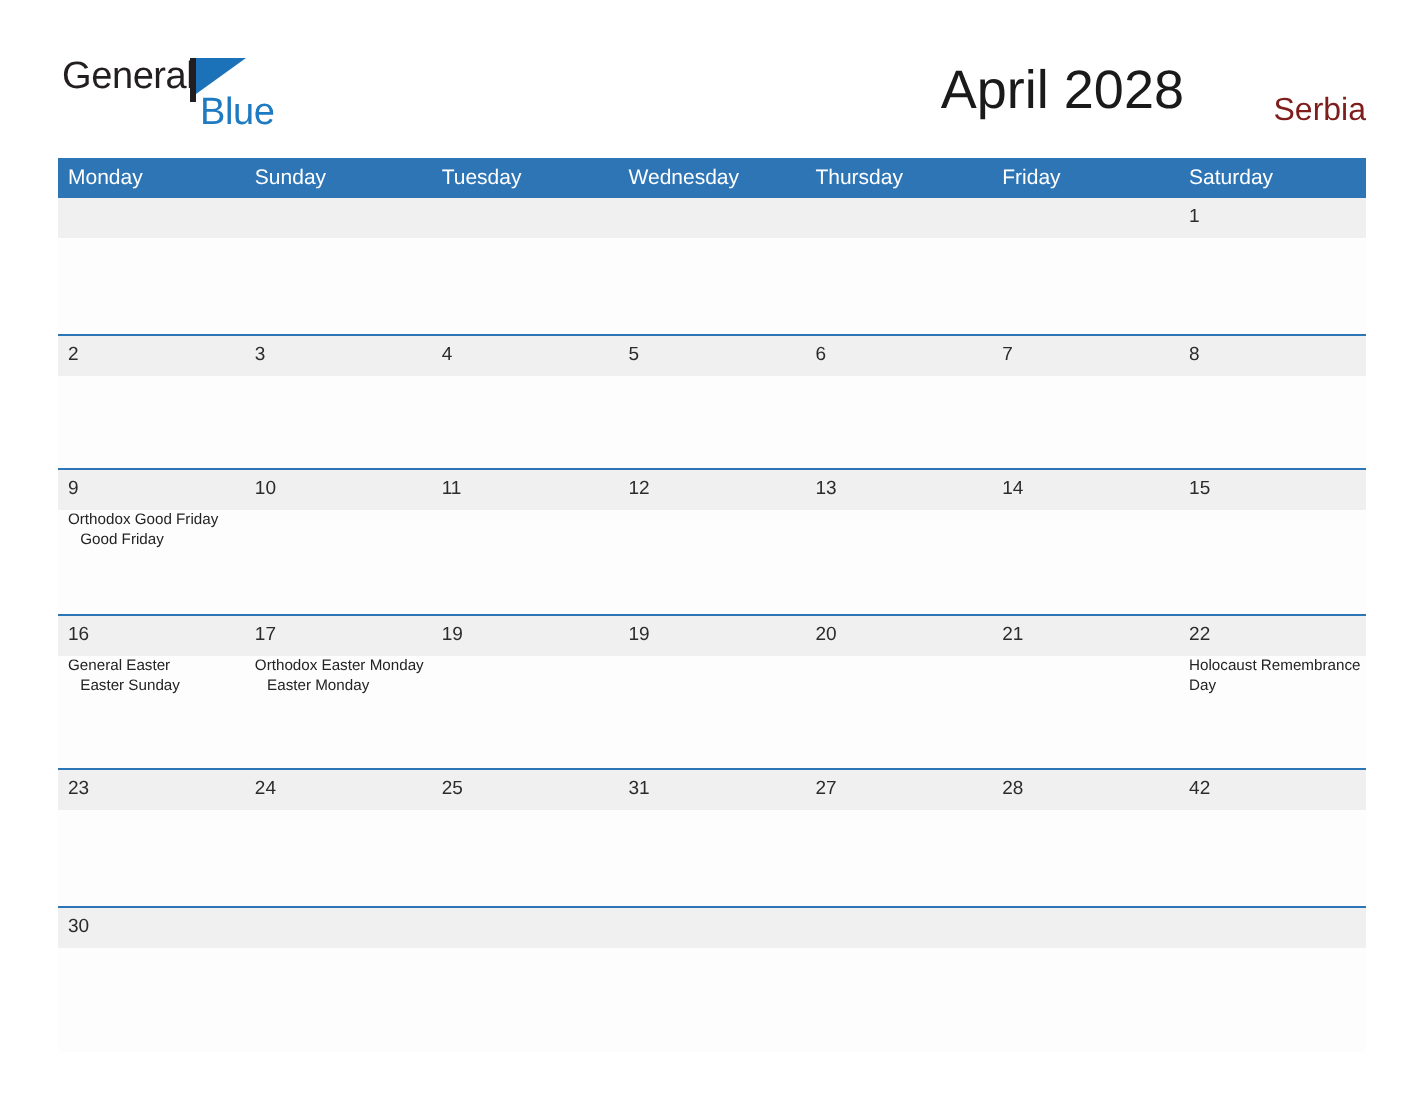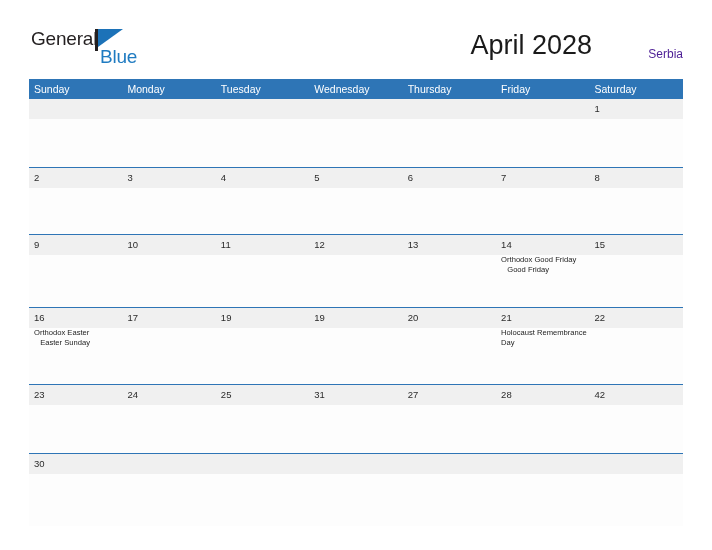--- a/index.html
+++ b/index.html
@@ -86,22 +86,22 @@
     text-align: right;
     font-size: 27px;
     color: #1a1a1a;
     letter-spacing: 0px;
   }
 
   .country {
     position: absolute;
     right: 29px;
     top: 47px;
-    font-size: 12px;
-    color: #4c1d95;
+    font-size: 16px;
+    color: #7f1d1d;
     text-align: right;
   }
 
   
   .calendar {
     position: absolute;
     left: 29px;
     top: 79px;
     width: 654px;
   }
@@ -184,22 +184,22 @@
     <span class="logo-blue">Blue</span>
   </div>
 
   <div class="title">April 2028</div>
 
   <div class="country">Serbia</div>
 </div>
 
 <div class="calendar">
   <div class="weekday-row">
+    <div class="weekday-cell">Monday</div>
     <div class="weekday-cell">Sunday</div>
-    <div class="weekday-cell">Monday</div>
     <div class="weekday-cell">Tuesday</div>
     <div class="weekday-cell">Wednesday</div>
     <div class="weekday-cell">Thursday</div>
     <div class="weekday-cell">Friday</div>
     <div class="weekday-cell">Saturday</div>
   </div>
 
   <div id="weeks-container">
       <div class="week-row first">
         <div class="day-num-strip">
@@ -244,21 +244,21 @@
       <div class="week-row">
         <div class="day-num-strip">
           <div class="day-num">9</div>
           <div class="day-num">10</div>
           <div class="day-num">11</div>
           <div class="day-num">12</div>
           <div class="day-num">13</div>
           <div class="day-num">14</div>
           <div class="day-num">15</div>
         </div>
-        <div class="day-body-strip" style="height: 52px;">
+        <div class="day-body-strip" style="height: 52px; flex-direction: column;">
           <div class="day-body"></div>
           <div class="day-body"></div>
           <div class="day-body"></div>
           <div class="day-body"></div>
           <div class="day-body"></div>
           <div class="day-body">
             <div class="holiday-line">Orthodox Good Friday</div>
             <div class="holiday-line indent"> Good Friday</div>
           </div>
           <div class="day-body"></div>
@@ -269,22 +269,26 @@
           <div class="day-num">16</div>
           <div class="day-num">17</div>
           <div class="day-num">19</div>
           <div class="day-num">19</div>
           <div class="day-num">20</div>
           <div class="day-num">21</div>
           <div class="day-num">22</div>
         </div>
         <div class="day-body-strip" style="height: 56px;">
           <div class="day-body">
-            <div class="holiday-line">Orthodox Easter</div>
+            <div class="holiday-line">General Easter</div>
             <div class="holiday-line indent"> Easter Sunday</div>
+          </div>
+          <div class="day-body">
+            <div class="holiday-line">Orthodox Easter Monday</div>
+            <div class="holiday-line indent"> Easter Monday</div>
           </div>
           <div class="day-body"></div>
           <div class="day-body"></div>
           <div class="day-body"></div>
           <div class="day-body"></div>
           <div class="day-body">
             <div class="holiday-line">Holocaust Remembrance Day</div>
           </div>
         </div>
       </div>

